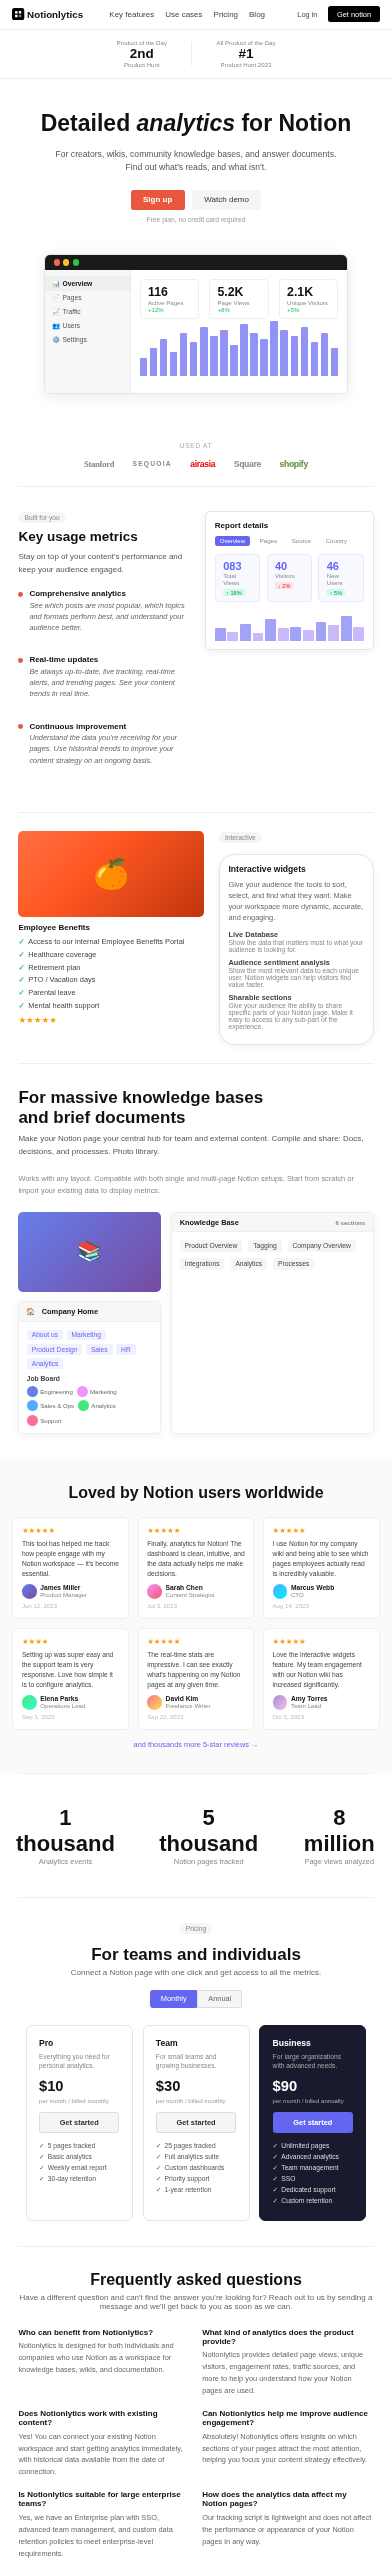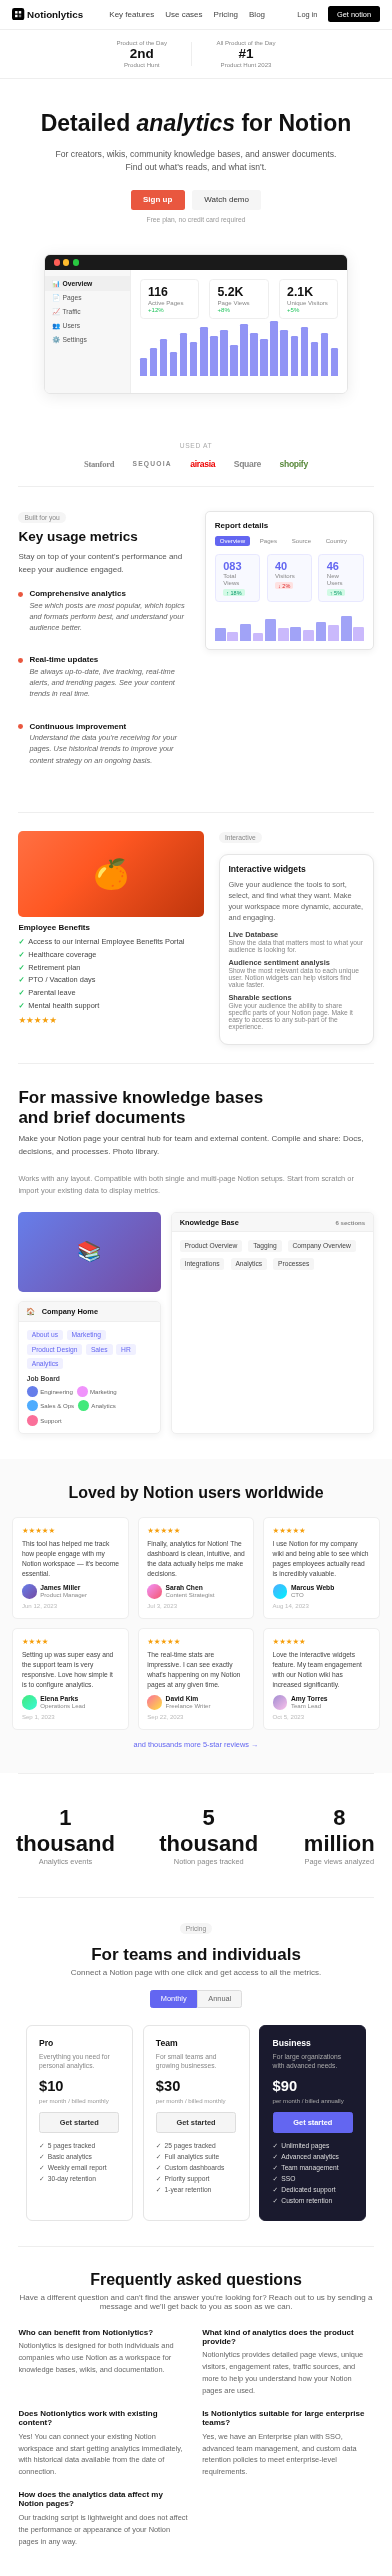--- a/index.html
+++ b/index.html
@@ -103,21 +103,21 @@
 
     
     .widgets-section { padding: 18.4px; display: flex; gap: 14.7px; }
     .widget-left { flex: 1.2; }
     .widget-right { flex: 1; }
     .widget-image { width: 100%; height: 86px; border-radius: 4.9px; overflow: hidden; background: linear-gradient(135deg, #ff7043 0%, #ff5722 40%, #bf360c 100%); display: flex; align-items: center; justify-content: center; font-size: 29px; margin-bottom: 6.1px; }
     .benefit-list { font-size: 7.4px; color: #444; }
     .benefit-item { margin-bottom: 3.7px; display: flex; gap: 3.7px; align-items: flex-start; }
     .check-icon { color: #22c55e; font-weight: 700; }
 
-    .widget-card { border: 0.6px solid #e5e5e5; border-radius: 9px; padding: 8.6px; background: #fff; box-shadow: 0 1.2px 6.1px rgba(0,0,0,0.06); }
+    .widget-card { border: 0.6px solid #e5e5e5; border-radius: 16px; padding: 8.6px; background: #fff; box-shadow: 0 1.2px 6.1px rgba(0,0,0,0.06); }
     .widget-title { font-size: 8.6px; font-weight: 700; margin-bottom: 4.9px; }
     .widget-desc { font-size: 7.4px; color: #666; line-height: 1.5; margin-bottom: 7.4px; }
     .widget-feature-item { font-size: 7.4px; color: #444; margin-bottom: 4.9px; }
     .widget-feature-item strong { font-weight: 600; }
     .widget-feature-item p { color: #888; font-size: 6.7px; }
 
     
     .kb-section { padding: 24.5px 18.4px; }
     .kb-section h2 { font-size: 17px; font-weight: 700; margin-bottom: 4.9px; }
     .kb-section p { font-size: 8px; color: #555; margin-bottom: 14.7px; line-height: 1.6; }
@@ -726,20 +726,24 @@
       </div>
       <div class="faq-item">
         <h4>What kind of analytics does the product provide?</h4>
         <p>Notionlytics provides detailed page views, unique visitors, engagement rates, traffic sources, and more to help you understand how your Notion pages are used.</p>
       </div>
       <div class="faq-item">
         <h4>Does Notionlytics work with existing content?</h4>
         <p>Yes! You can connect your existing Notion workspace and start getting analytics immediately, with historical data available from the date of connection.</p>
       </div>
       <div class="faq-item">
+        <h4>Can Notionlytics help me improve audience engagement?</h4>
+        <p>Absolutely! Notionlytics offers insights on which sections of your pages attract the most attention, helping you focus your content strategy effectively.</p>
+      </div>
+      <div class="faq-item">
         <h4>Is Notionlytics suitable for large enterprise teams?</h4>
         <p>Yes, we have an Enterprise plan with SSO, advanced team management, and custom data retention policies to meet enterprise-level requirements.</p>
       </div>
       <div class="faq-item">
         <h4>How does the analytics data affect my Notion pages?</h4>
         <p>Our tracking script is lightweight and does not affect the performance or appearance of your Notion pages in any way.</p>
       </div>
     </div>
 </section>
 

